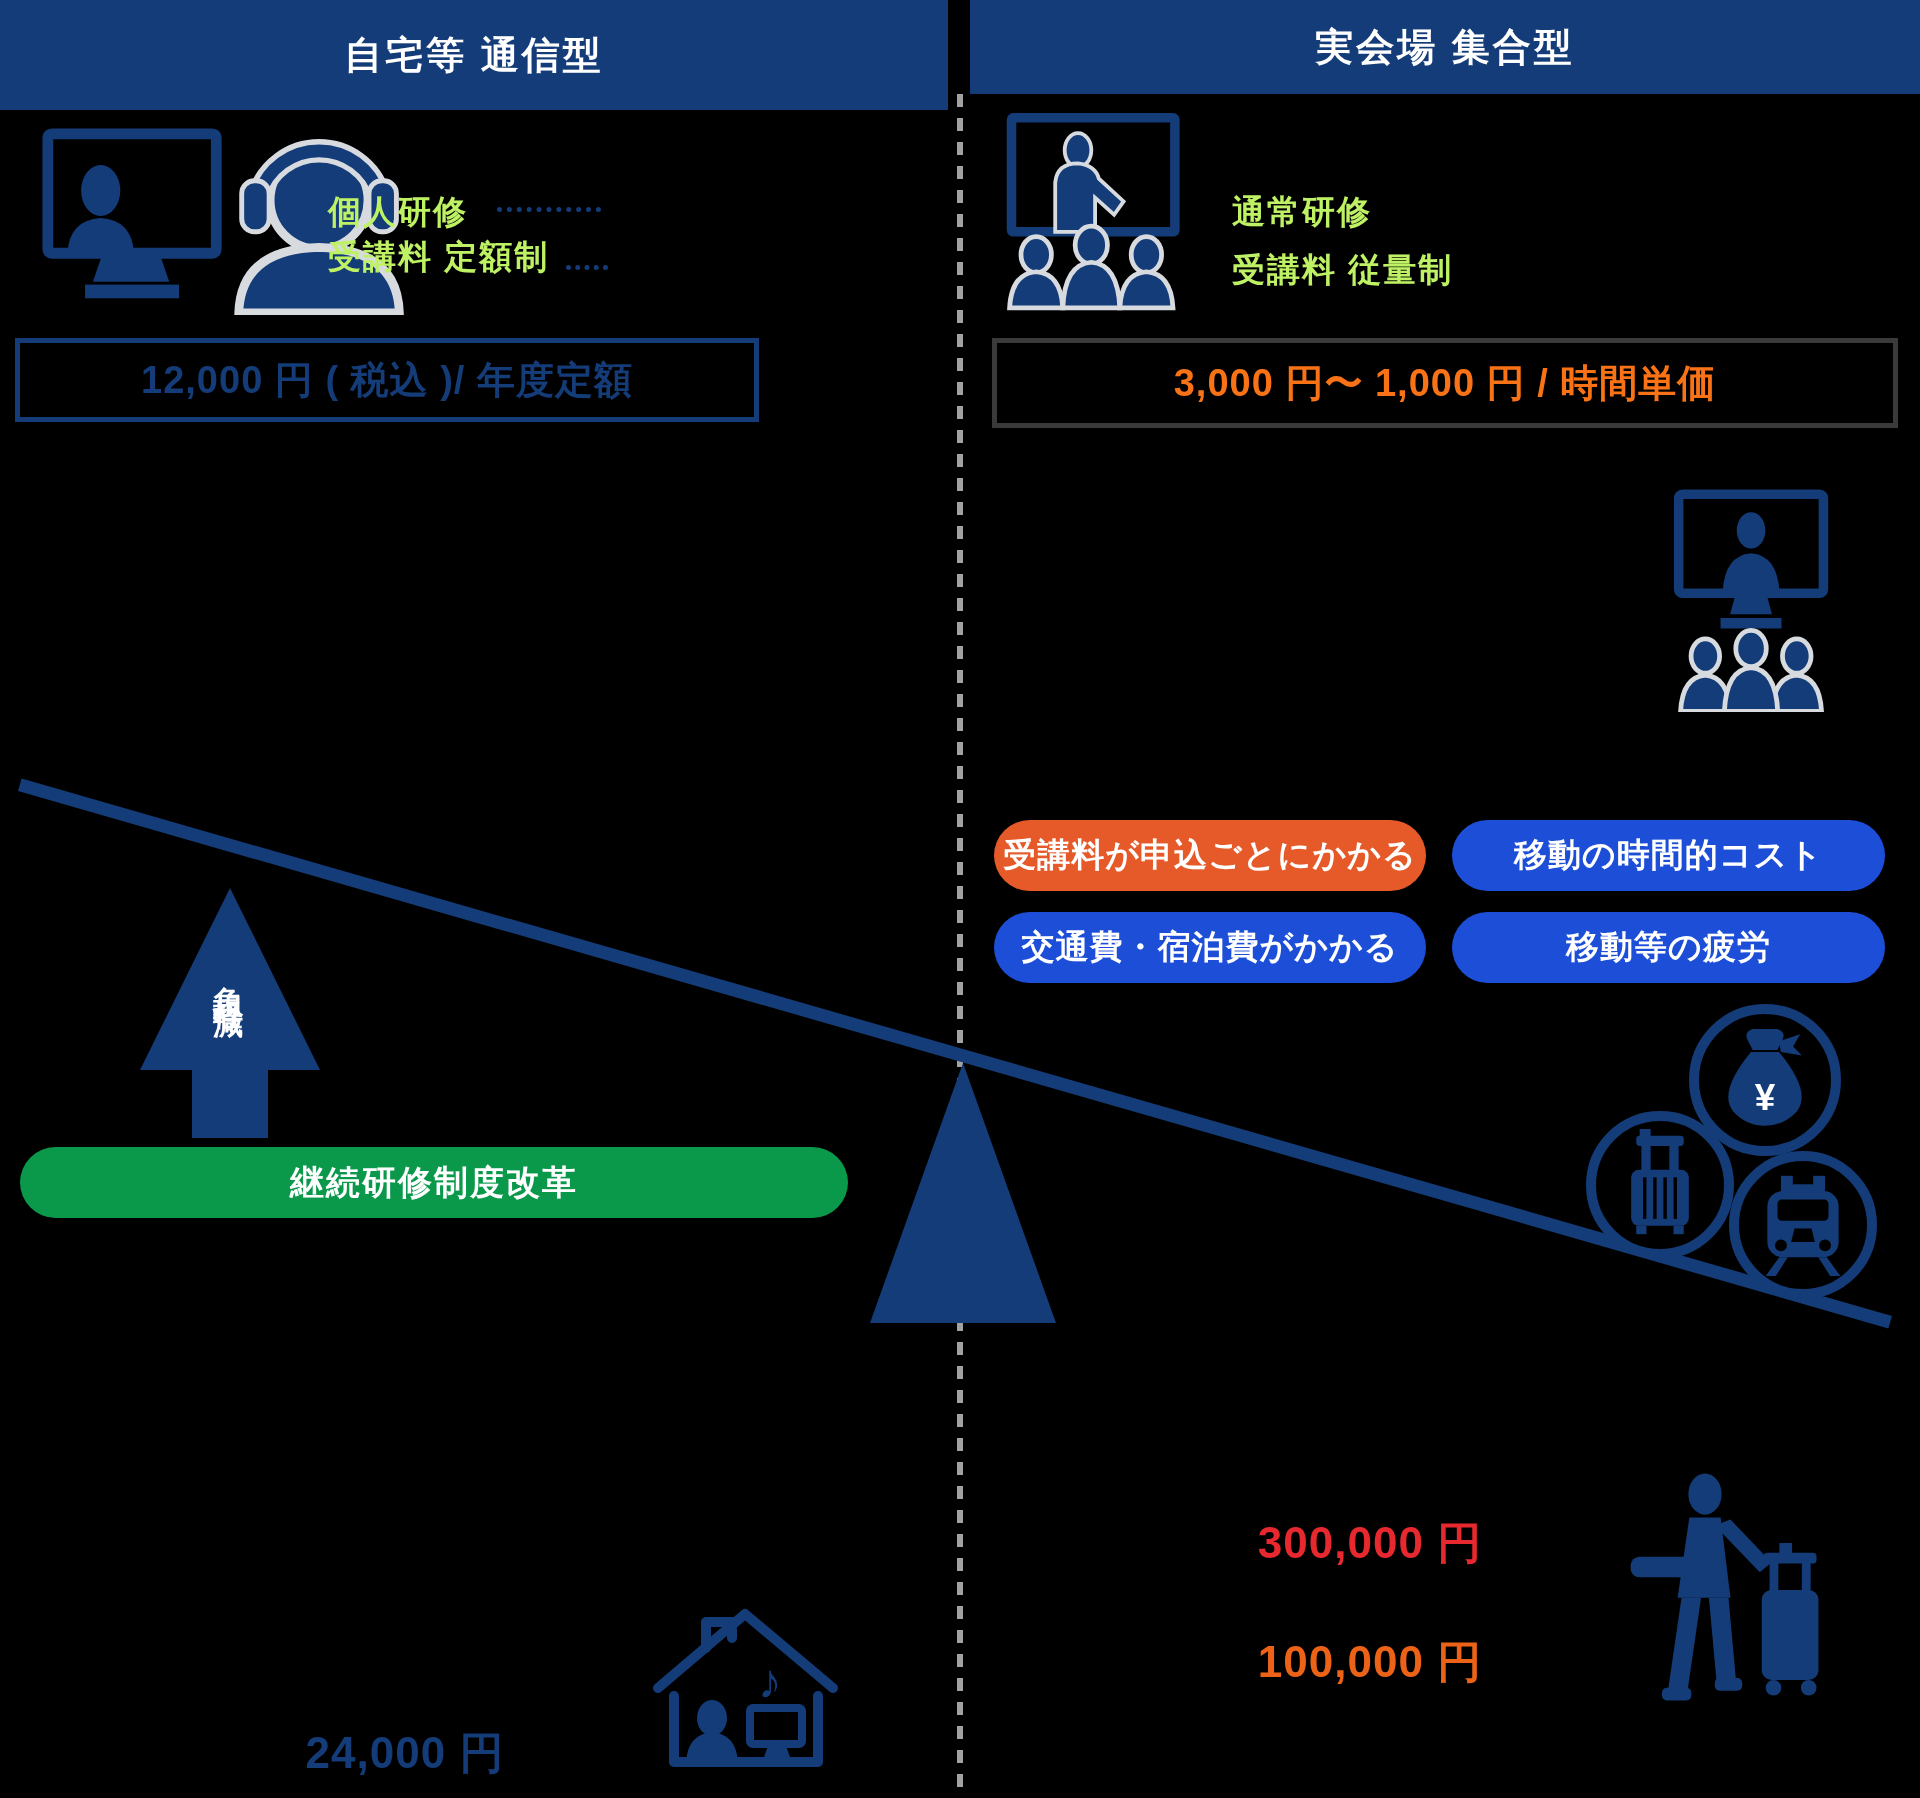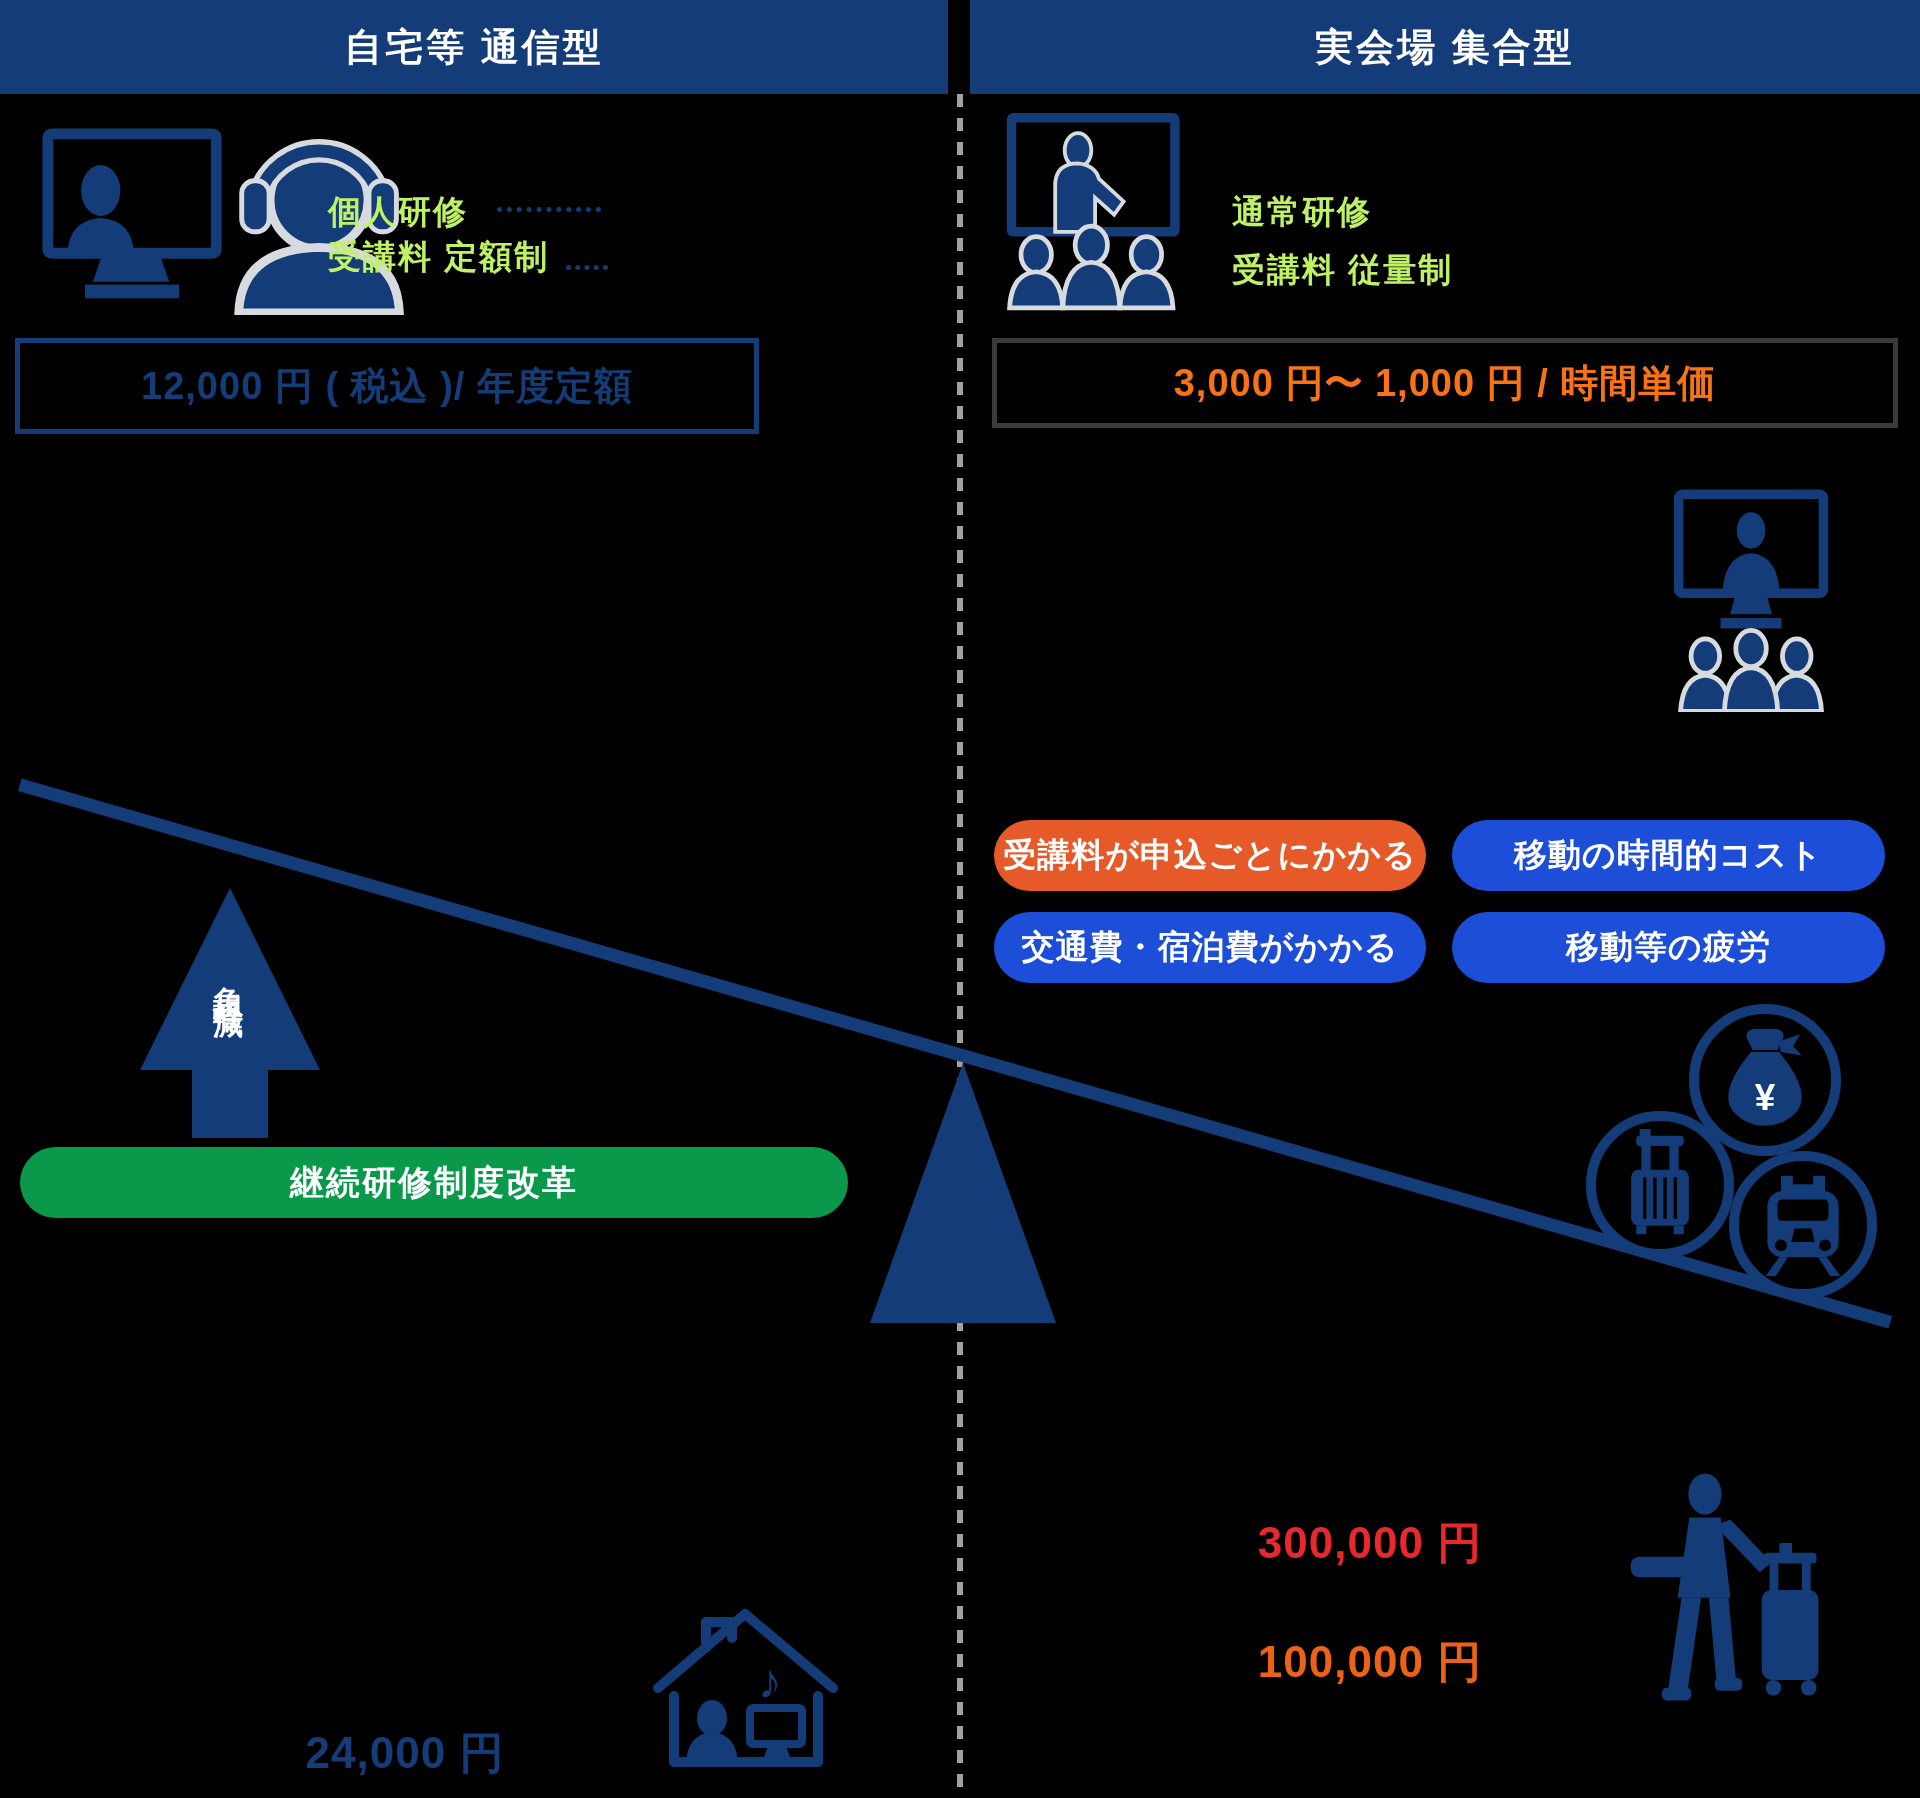--- a/index.html
+++ b/index.html
@@ -31,21 +31,21 @@
   .cost.navy{color:#143c78;}
   svg{display:block;}
 </style>
 </head>
 <body>
 
 <div id="stage">
 
   <div class="abs divider" style="left:957px;top:94px;height:1704px;"></div>
 
-  <div class="abs hdr" style="left:0;top:0;width:948px;height:94px;">自宅等 通信型</div>
+  <div class="abs hdr" style="left:0;top:0;width:948px;height:110px;">自宅等 通信型</div>
   <div class="abs hdr" style="left:970px;top:0;width:950px;height:94px;">実会場 集合型</div>
 
   <svg class="abs" style="left:40px;top:120px;z-index:3;" width="470" height="195" viewBox="0 0 480 195">
     <rect x="8" y="12" width="172" height="122" rx="4" fill="none" stroke="#143c78" stroke-width="11"></rect>
     <ellipse cx="62" cy="70" rx="20" ry="26" fill="#143c78"></ellipse>
     <path d="M28 134 Q30 100 62 98 Q94 100 96 134 Z" fill="#143c78"></path>
     <polygon points="64,134 122,134 132,163 54,163" fill="#143c78"></polygon>
     <rect x="46" y="166" width="96" height="14" fill="#143c78"></rect>
     <circle cx="285" cy="80" r="50" fill="#143c78" stroke="#d7dbe0" stroke-width="9"></circle>
     <path d="M203 195 Q205 130 285 128 Q365 130 367 195 Z" fill="#143c78" stroke="#d7dbe0" stroke-width="9"></path>
@@ -53,21 +53,21 @@
     <path d="M224 74 A64 64 0 0 1 346 74" fill="none" stroke="#143c78" stroke-width="13"></path>
     <rect x="206" y="60" width="28" height="52" rx="13" fill="#143c78" stroke="#d7dbe0" stroke-width="5"></rect>
     <rect x="336" y="60" width="28" height="52" rx="13" fill="#143c78" stroke="#d7dbe0" stroke-width="5"></rect>
   </svg>
 
   <div class="abs lbl" style="left:328px;top:190px;">個人研修</div>
   <div class="abs leader" style="left:497px;top:207px;width:104px;"></div>
   <div class="abs lbl" style="left:328px;top:235px;">受講料 定額制</div>
   <div class="abs leader" style="left:566px;top:265px;width:42px;"></div>
 
-  <div class="abs pricebox" style="left:15px;top:338px;width:744px;height:96px;">12,000 円 ( 税込 )/ 年度定額</div>
+  <div class="abs pricebox" style="left:15px;top:338px;width:744px;height:84px;">12,000 円 ( 税込 )/ 年度定額</div>
 
   <svg class="abs" style="left:1002px;top:106px;z-index:3;" width="190" height="208" viewBox="0 0 200 210">
     <rect x="10" y="8" width="172" height="120" rx="2" fill="none" stroke="#143c78" stroke-width="10"></rect>
     <ellipse cx="80" cy="42" rx="14" ry="18" fill="#143c78" stroke="#d7dbe0" stroke-width="4"></ellipse>
     <path d="M56 128 L56 76 Q58 56 80 56 Q98 58 102 72 L128 96 L118 110 L98 92 L98 128 Z" fill="#143c78" stroke="#d7dbe0" stroke-width="4"></path>
     <g stroke="#d7dbe0" stroke-width="5" fill="#143c78">
       <ellipse cx="36" cy="152" rx="16" ry="19"></ellipse>
         <path d="M8 208 Q10 172 36 170 Q62 172 64 208 Z"></path>
       <ellipse cx="152" cy="152" rx="16" ry="19"></ellipse>
         <path d="M124 208 Q126 172 152 170 Q178 172 180 208 Z"></path>

